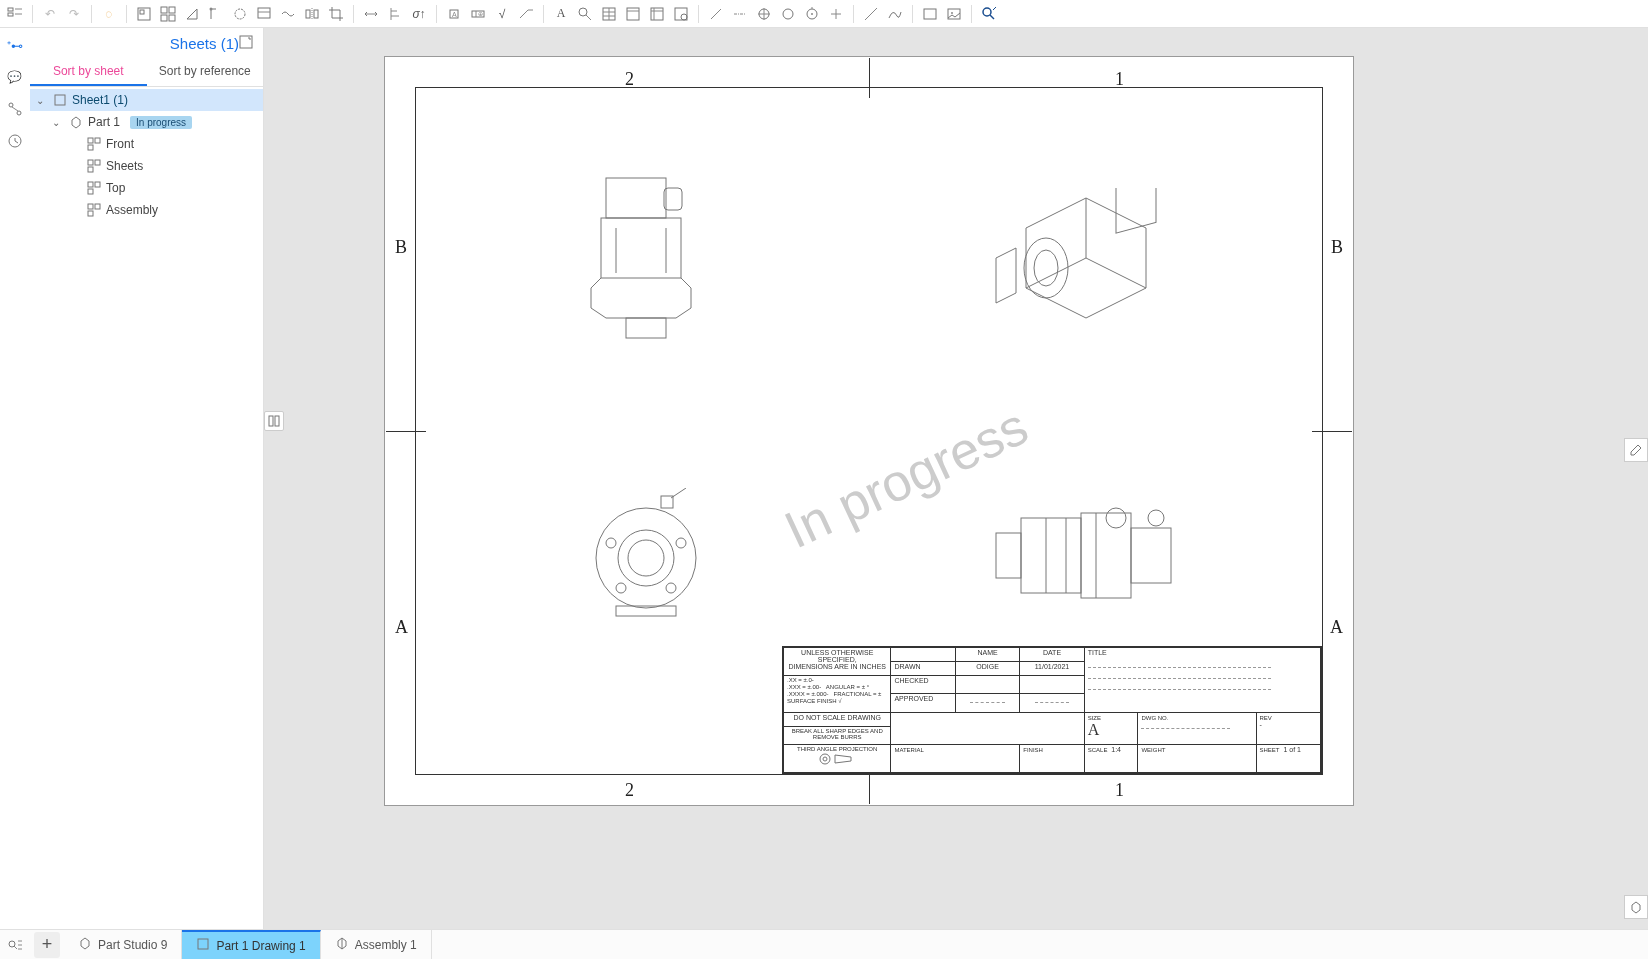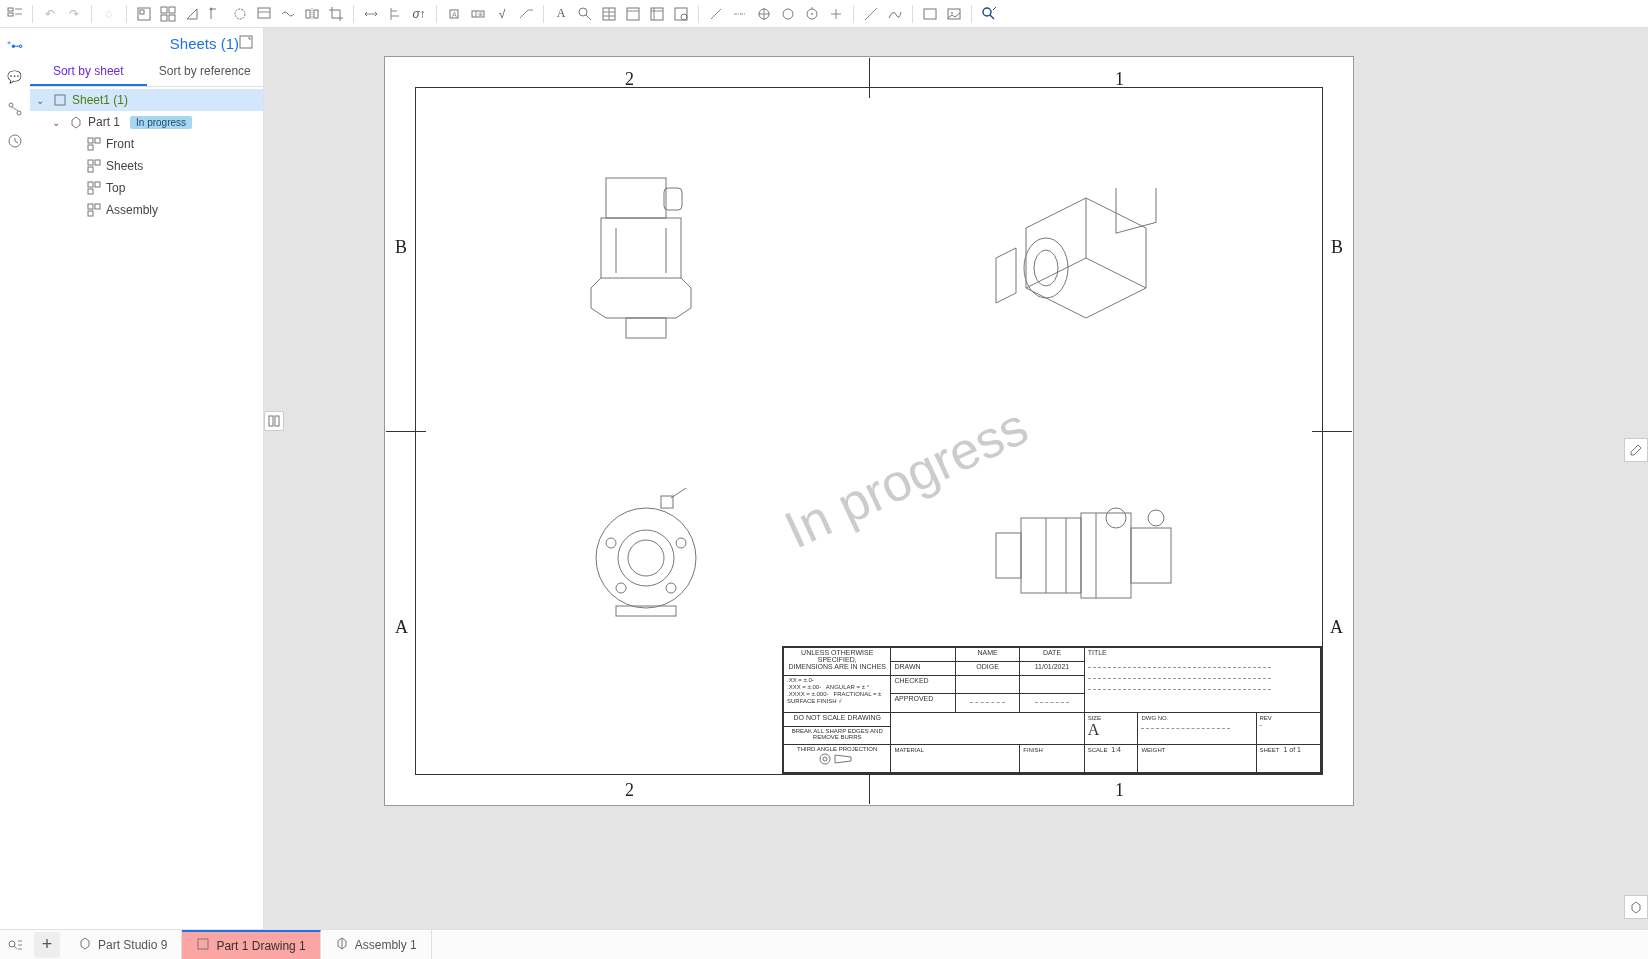--- a/index.html
+++ b/index.html
@@ -14,28 +14,28 @@
 
 .left-rail { position: absolute; left: 0; top: 28px; bottom: 30px; width: 30px; display: flex; flex-direction: column; align-items: center; padding-top: 6px; gap: 10px; background: #fff; }
 .rail-btn { width: 22px; height: 22px; display: flex; align-items: center; justify-content: center; color: #555; cursor: pointer; }
 
 
 .sheets-panel { position: absolute; left: 30px; top: 28px; width: 234px; bottom: 30px; background: #fff; border-right: 1px solid #e0e0e0; }
 .panel-header { height: 30px; display: flex; align-items: center; justify-content: flex-end; padding: 0 10px; color: #1a73e8; font-size: 15px; font-weight: 500; }
 .panel-header .icon-btn { color: #555; cursor: pointer; }
 .sort-tabs { display: flex; border-bottom: 1px solid #e0e0e0; }
 .sort-tab { flex: 1; text-align: center; padding: 6px 4px; font-size: 12px; color: #555; cursor: pointer; border-bottom: 2px solid transparent; }
-.sort-tab.active { color: #6d28d9; border-bottom-color: #1a73e8; }
+.sort-tab.active { color: #ec4899; border-bottom-color: #1a73e8; }
 .tree { padding: 2px 0; }
 .tree-row { display: flex; align-items: center; height: 22px; padding-left: 6px; cursor: pointer; gap: 4px; }
 .tree-row.selected { background: #d2e6fc; }
 .tree-row .chev { width: 12px; color: #666; font-size: 10px; }
 .tree-row .ticon { width: 16px; height: 16px; display: flex; align-items: center; justify-content: center; color: #666; }
 .tree-label { font-size: 12px; color: #444; }
-.tree-row.selected .tree-label { color: #4d7c0f; }
+.tree-row.selected .tree-label { color: #0c4a6e; }
 .badge { background: #a8d5f0; color: #1a4d73; font-size: 10px; padding: 1px 6px; border-radius: 2px; margin-left: 6px; }
 .indent-1 { padding-left: 22px; }
 .indent-3 { padding-left: 56px; }
 
 
 .collapse-handle { position: absolute; left: 264px; top: 411px; width: 20px; height: 20px; background: #fff; border: 1px solid #ccc; border-radius: 2px; display: flex; align-items: center; justify-content: center; cursor: pointer; color: #666; z-index: 10; }
 
 
 .canvas-area { position: absolute; left: 264px; right: 0; top: 28px; bottom: 30px; background: #e4e4e4; overflow: hidden; }
 .drawing-sheet { position: absolute; left: 120px; top: 28px; width: 970px; height: 750px; background: #fff; border: 1px solid #999; }
@@ -61,21 +61,21 @@
 .view-shape { stroke: #777; fill: none; stroke-width: 1; }
 
 
 .right-tool { position: absolute; right: 0; top: 410px; width: 24px; height: 24px; background: #fff; border: 1px solid #ccc; display: flex; align-items: center; justify-content: center; color: #666; cursor: pointer; z-index: 10; }
 .right-tool2 { position: absolute; right: 0; bottom: 10px; width: 24px; height: 24px; background: #fff; border: 1px solid #ccc; display: flex; align-items: center; justify-content: center; color: #666; cursor: pointer; z-index: 10; }
 
 
 .bottom-bar { position: absolute; left: 0; right: 0; bottom: 0; height: 30px; background: #fbfbfb; border-top: 1px solid #e0e0e0; display: flex; align-items: center; }
 .bottom-bar .rail-btn { width: 30px; }
 .bottom-tab { height: 30px; display: flex; align-items: center; gap: 6px; padding: 0 14px; font-size: 12px; color: #555; cursor: pointer; border-right: 1px solid #e0e0e0; }
-.bottom-tab.active { background: #fca5a5; border-top: 2px solid #1a73e8; color: #333; }
+.bottom-tab.active { background: #7dd3fc; border-top: 2px solid #1a73e8; color: #333; }
 .bottom-tab .ticon { color: #888; }
 .add-tab { width: 26px; height: 26px; display: flex; align-items: center; justify-content: center; font-size: 18px; color: #555; cursor: pointer; background: #eee; border-radius: 3px; margin: 0 4px; }
 </style>
 </head>
 <body>
 
 <div class="toolbar">
   <div class="tool-btn">
       <svg viewBox="0 0 16 16">
         <rect x="1" y="2" width="5" height="3" class="view-shape" stroke="#4a8"></rect>

